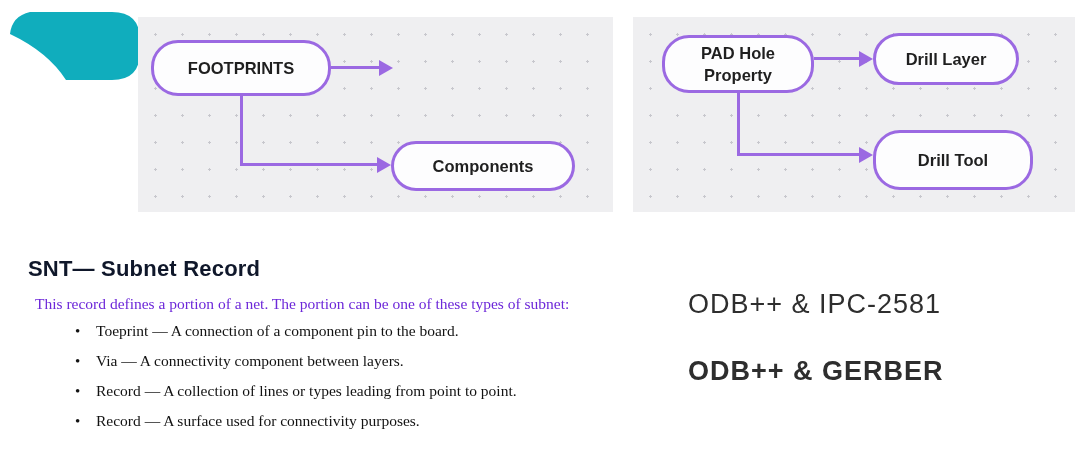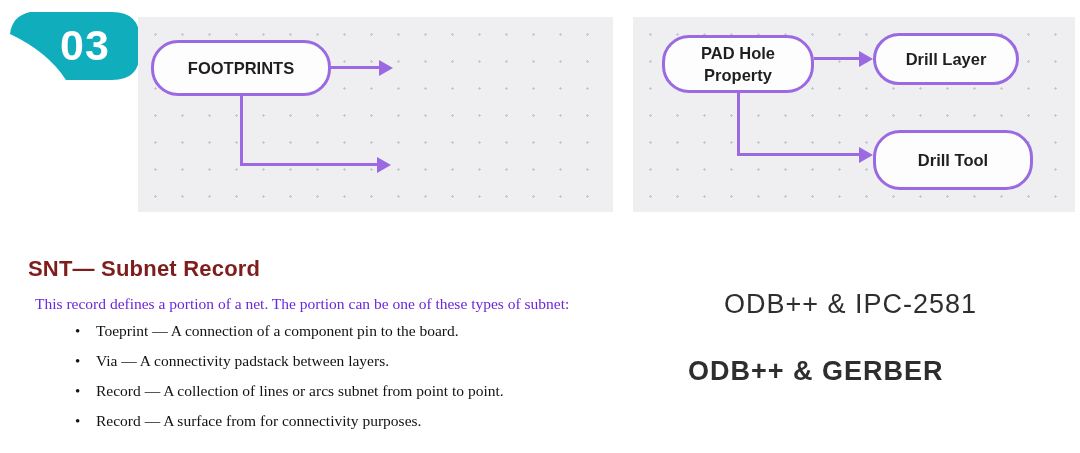--- a/index.html
+++ b/index.html
@@ -66,21 +66,21 @@
   .n-drilltool  { left: 240px; top: 113px; width: 160px; height: 60px; }
   .c-r-h1 { left: 181px; top: 40px;  width: 47px;  height: 3px; }
   .a-r-1  { left: 226px; top: 34px; }
   .c-r-v  { left: 104px; top: 76px;  width: 3px;   height: 63px; }
   .c-r-h2 { left: 104px; top: 136px; width: 124px; height: 3px; }
   .a-r-2  { left: 226px; top: 130px; }
 
   
   .doc-heading {
     position: absolute; left: 28px; top: 256px;
-    color: #7f1d1d; font-size: 22px; font-weight: 700;
+    color: #0f172a; font-size: 22px; font-weight: 700;
     font-family: "Liberation Sans", sans-serif;
     letter-spacing: 0.2px;
   }
   .doc-intro {
     position: absolute; left: 35px; top: 295px; width: 600px;
     font-family: "Liberation Serif", serif;
     font-size: 15.5px; color: #6d28d9;
   }
   .doc-bullets {
     position: absolute; left: 75px; top: 321px; width: 580px;
@@ -100,37 +100,37 @@
   }
   .bullet-term { font-weight: 400; }
 
   
   .format-line {
     position: absolute; left: 688px;
     font-family: "Liberation Sans", sans-serif;
     font-size: 27px; font-weight: 400; color: #2e2e2e;
     letter-spacing: 1px;
   }
-  .format-1 { top: 289px; margin-left: 36px; }
+  .format-1 { top: 289px; }
   .format-2 { top: 356px; font-weight: bold; }
 </style>
 </head>
 <body>
 
 <div class="page">
 
   <div class="badge-wrap">
     <svg width="150" height="92" viewBox="0 0 150 92">
       <path d="M30,12 L112,12 Q140,12 140,40 L140,52 Q140,80 112,80 L66,80 Q48,52 10,34 Q12,16 30,12 Z" fill="#10adbd"></path>
     </svg>
-    <div class="badge-num">03</div>
   </div>
 
   <div class="panel panel-left">
     <div class="node n-footprints">FOOTPRINTS</div>
+    <div class="node n-components">Components</div>
     <div class="conn c-l-h1"></div>
     <div class="arrow-right a-l-1"></div>
     <div class="conn c-l-v"></div>
     <div class="conn c-l-h2"></div>
     <div class="arrow-right a-l-2"></div>
   </div>
 
   <div class="panel panel-right">
     <div class="node n-drilllayer">Drill Layer</div>
     <div class="node n-padhole">PAD Hole Property</div>
@@ -144,28 +144,28 @@
 
   <h2 class="doc-heading">SNT— Subnet Record</h2>
   <p class="doc-intro">This record defines a portion of a net. The portion can be one of these types of subnet:</p>
   <ul class="doc-bullets">
     <li>
       <span class="bullet-dot">•</span>
       <span class="bullet-term">Toeprint</span><span> — A connection of a component pin to the board.</span>
     </li>
     <li>
       <span class="bullet-dot">•</span>
-      <span class="bullet-term">Via</span><span> — A connectivity padstack between layers.</span>
+      <span class="bullet-term">Via</span><span> — A connectivity component between layers.</span>
     </li>
     <li>
       <span class="bullet-dot">•</span>
-      <span class="bullet-term">Record</span><span> — A collection of lines or arcs subnet from point to point.</span>
+      <span class="bullet-term">Record</span><span> — A collection of lines or types leading from point to point.</span>
     </li>
     <li>
       <span class="bullet-dot">•</span>
-      <span class="bullet-term">Record</span><span> — A surface from for connectivity purposes.</span>
+      <span class="bullet-term">Record</span><span> — A surface used for connectivity purposes.</span>
     </li>
   </ul>
 
   <div class="format-line format-1">ODB++ &amp; IPC-2581</div>
   <div class="format-line format-2">ODB++ &amp; GERBER</div>
 
 </div>
 
 </body></html>

